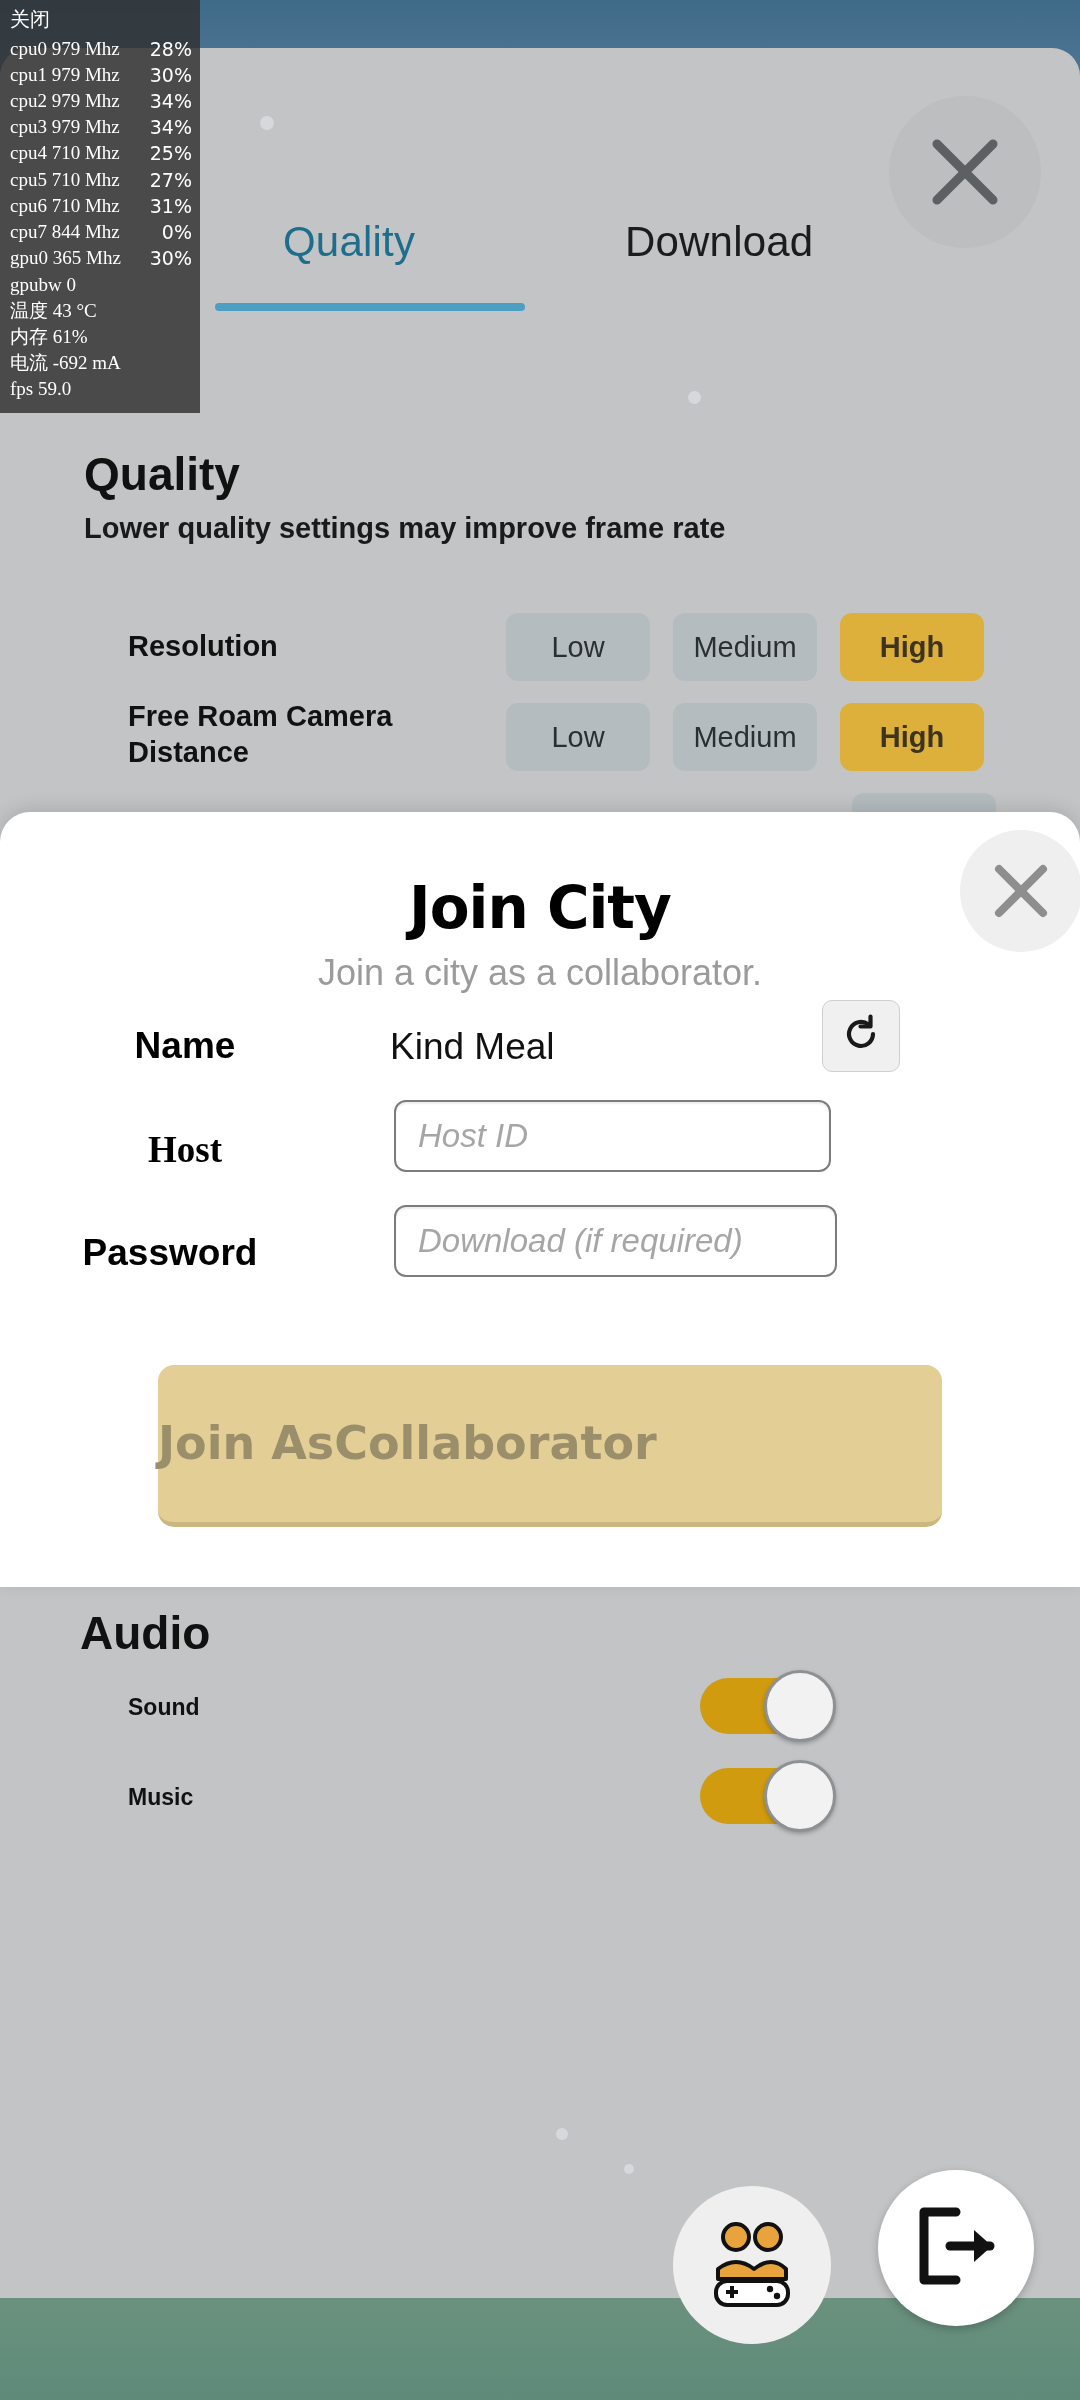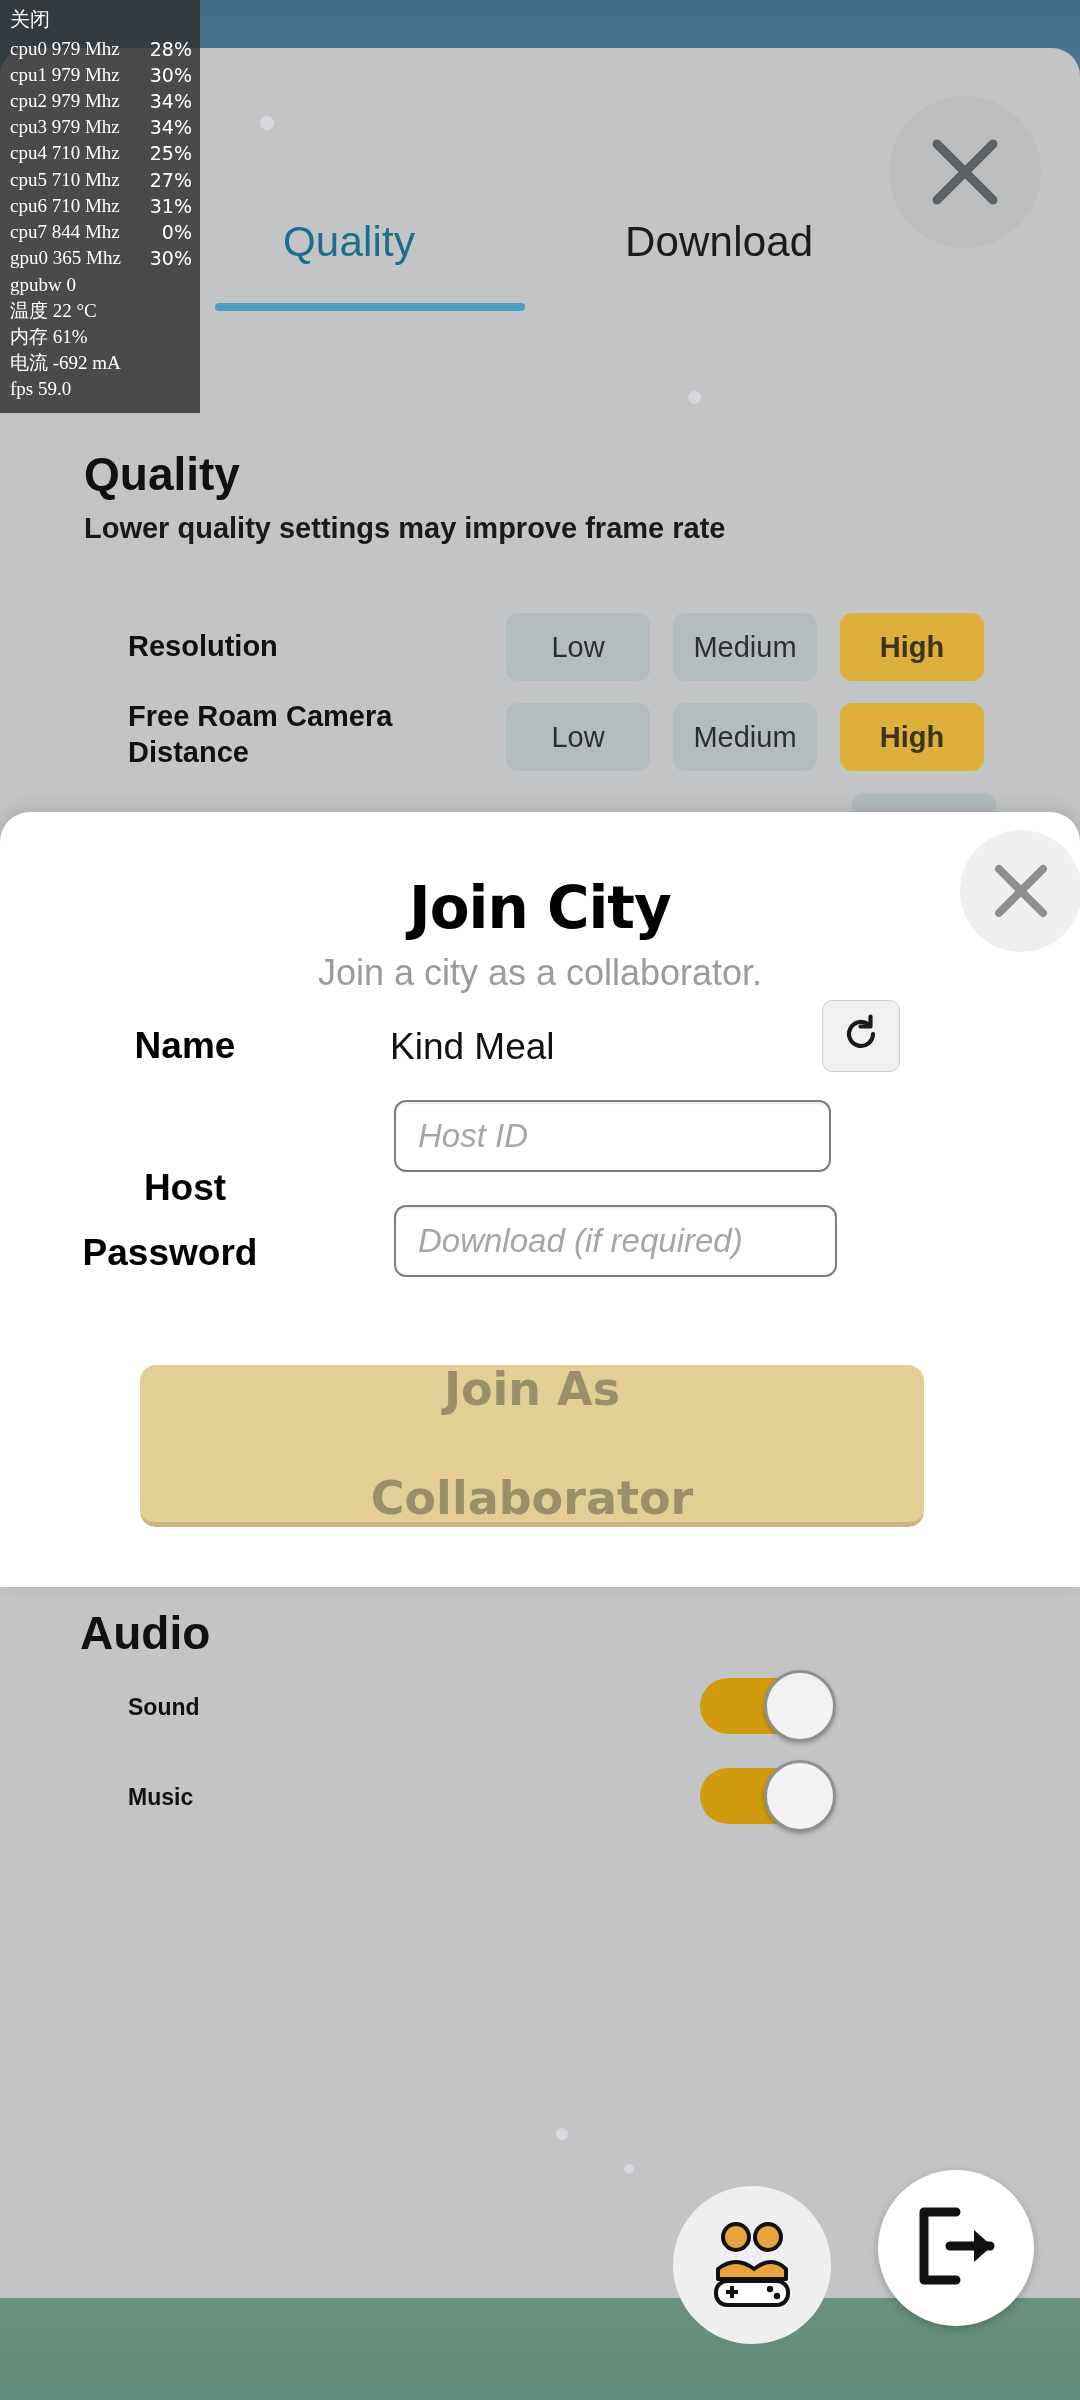--- a/index.html
+++ b/index.html
@@ -112,21 +112,21 @@
   }
   .modal-close {
     position:absolute; left:960px; top:830px; width:122px; height:122px;
     border-radius:50%; background:#efefef; cursor:pointer; z-index:5;
   }
   .modal-close svg{ position:absolute; left:30px; top:30px; }
   .flabel {
     position:absolute; text-align:center; font-size:37px; font-weight:700; color:#000;
   }
   .fl-name{ left:60px; top:1025px; width:250px; }
-  .fl-host{ left:60px; top:1167px; width:250px; }
+  .fl-host{ left:60px; top:1128px; width:250px;font-family:Liberation Serif, serif; }
   .fl-pass{ left:30px; top:1232px; width:280px; }
 
   .fvalue { position:absolute; left:390px; top:1026px; font-size:37px; color:#111; }
 
   .finput {
     position:absolute; height:72px; border:2px solid #7c7c7c;
     border-radius:12px; background:#fff;
     display:flex; align-items:center; padding:10px 22px;
     font-size:33px; font-style:italic; color:#a6a6a6;
     box-shadow:0 2px 2px rgba(0,0,0,.07) inset;
@@ -134,23 +134,23 @@
   .in-host{ left:394px; top:1100px; width:437px; }
   .in-pass{ left:394px; top:1205px; width:443px; }
 
   .refresh-btn {
     position:absolute; left:822px; top:1000px; width:78px; height:72px;
     background:#f0f0f0; border:1px solid #cfcfcf; border-radius:10px;
     display:flex; align-items:center; justify-content:center; cursor:pointer;
   }
 
   .join-btn {
-    position:absolute; left:140px; top:1365px; width:784px; height:162px;
+    position:absolute; left:158px; top:1365px; width:784px; height:162px;
     background:#e3ce96; border-radius:16px; border-bottom:5px solid #cbb67f;
-    display:flex; flex-direction:column; align-items:center; justify-content:space-between;
+    display:flex; flex-direction:row; align-items:center; justify-content:flex-start;
     cursor:pointer;
   }
   .join-btn span {
     font-family:"DejaVu Sans", sans-serif; font-weight:900;
     font-size:46px; color:#9a8f6a; line-height:1.05; text-align:center;
   }
 
   
   .at { left:80px; top:1606px; }
   .audio-row-label { position:absolute; font-size:23px; font-weight:700; color:#111; }
@@ -372,21 +372,21 @@
         </div>
         <div class="line">
           <span class="k">gpu0 365 Mhz</span>
           <span class="v">30%</span>
         </div>
         <div class="line">
           <span class="k">gpubw 0</span>
           <span class="v"></span>
         </div>
         <div class="line">
-          <span class="k">温度 22 °C</span>
+          <span class="k">温度 43 °C</span>
           <span class="v"></span>
         </div>
         <div class="line">
           <span class="k">内存 61%</span>
           <span class="v"></span>
         </div>
         <div class="line">
           <span class="k">电流 -692 mA</span>
           <span class="v"></span>
         </div>

